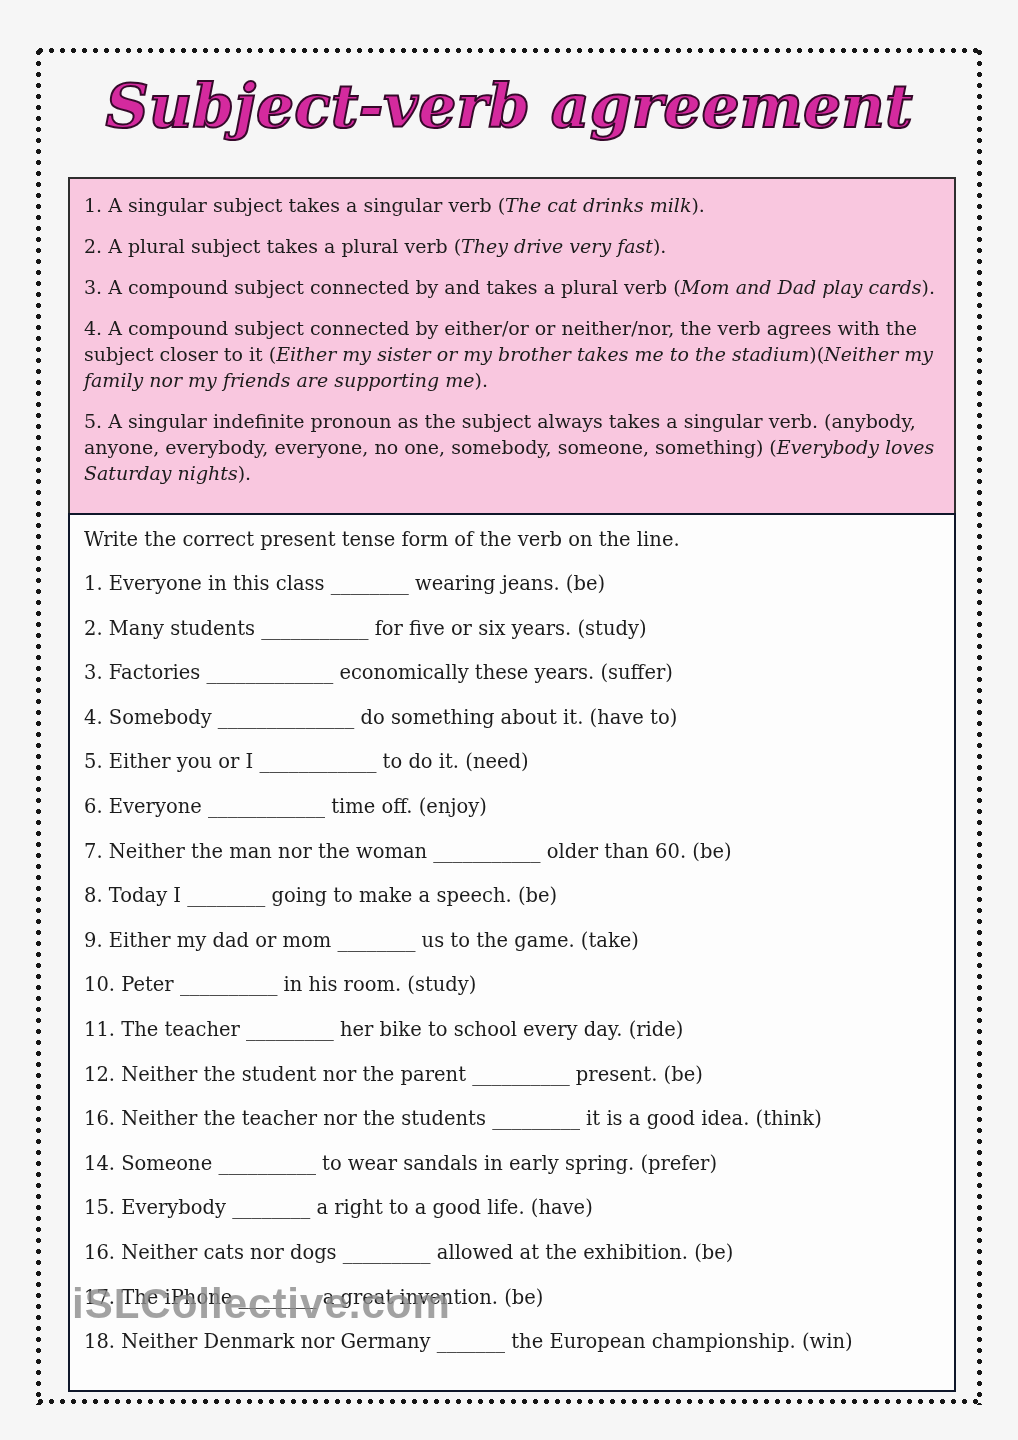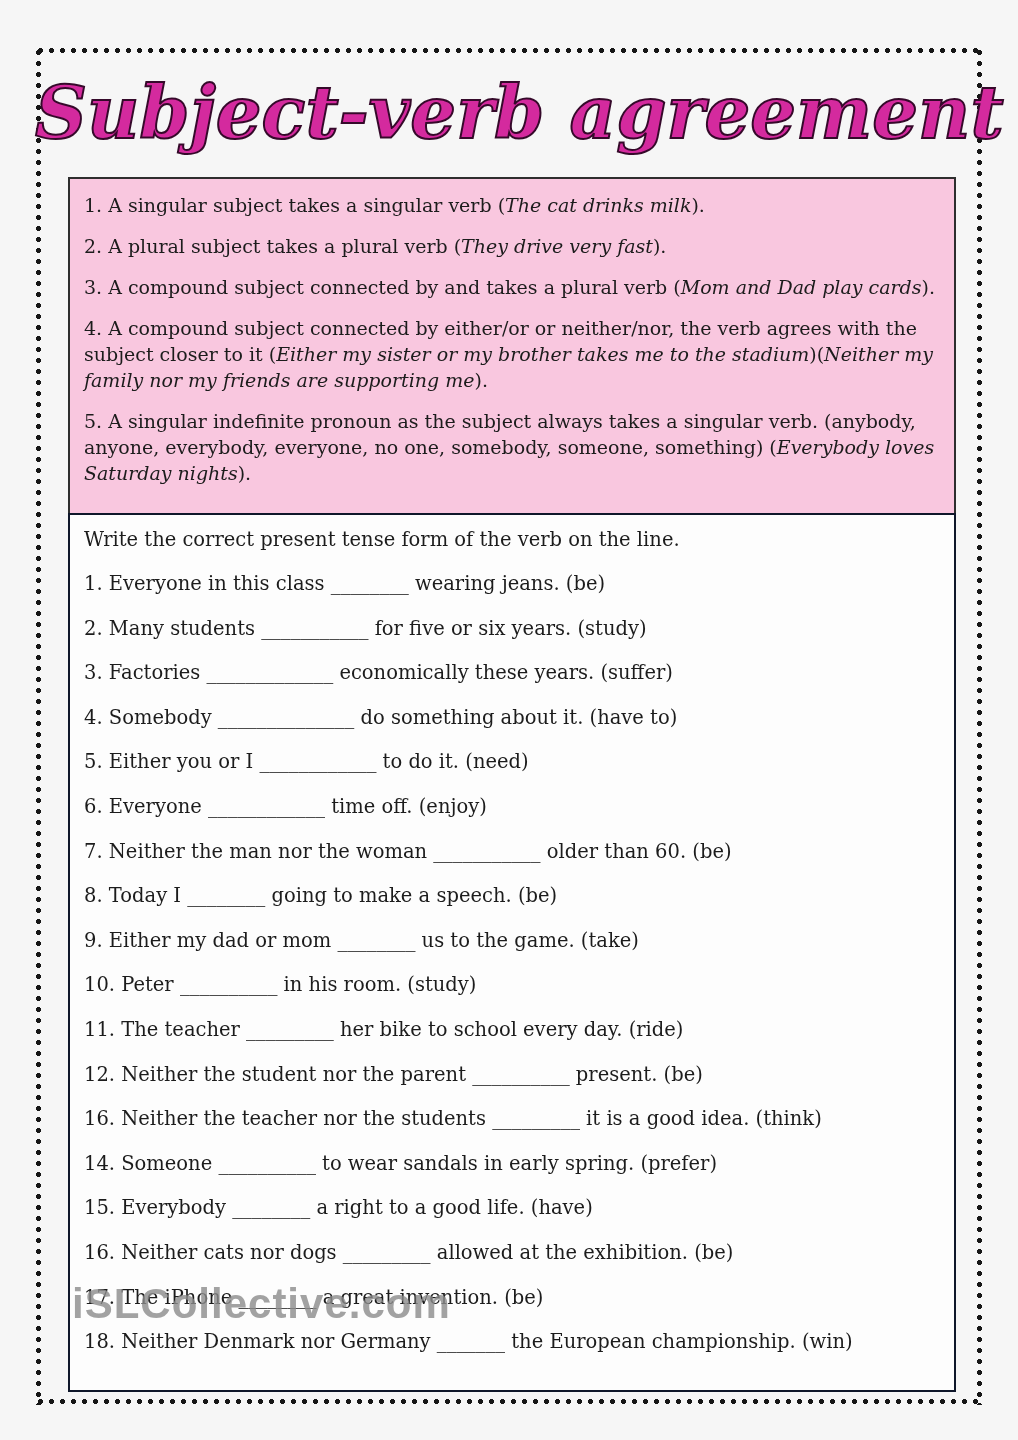--- a/index.html
+++ b/index.html
@@ -43,21 +43,21 @@
   .dots-left{left:0;}
   .dots-right{right:0;}
 
   .title{
     position:absolute;
     top:28px; left:0; right:0;
     text-align:center;
     font-family:"DejaVu Serif",serif;
     font-style:italic;
     font-weight:bold;
-    font-size:72px;
+    font-size:60px;
     line-height:1.05;
     color:var(--title-fill);
     -webkit-text-stroke:2px var(--title-outline);
     letter-spacing:0px;
     white-space:nowrap;
   }
 
   .rules-box{
     position:absolute;
     left:33px; top:130px;

